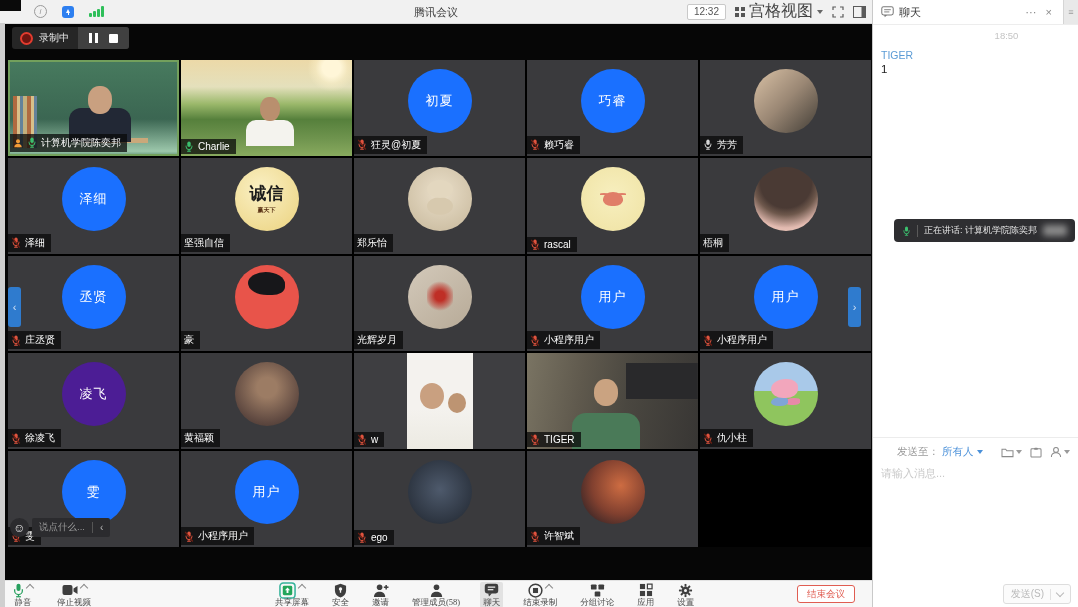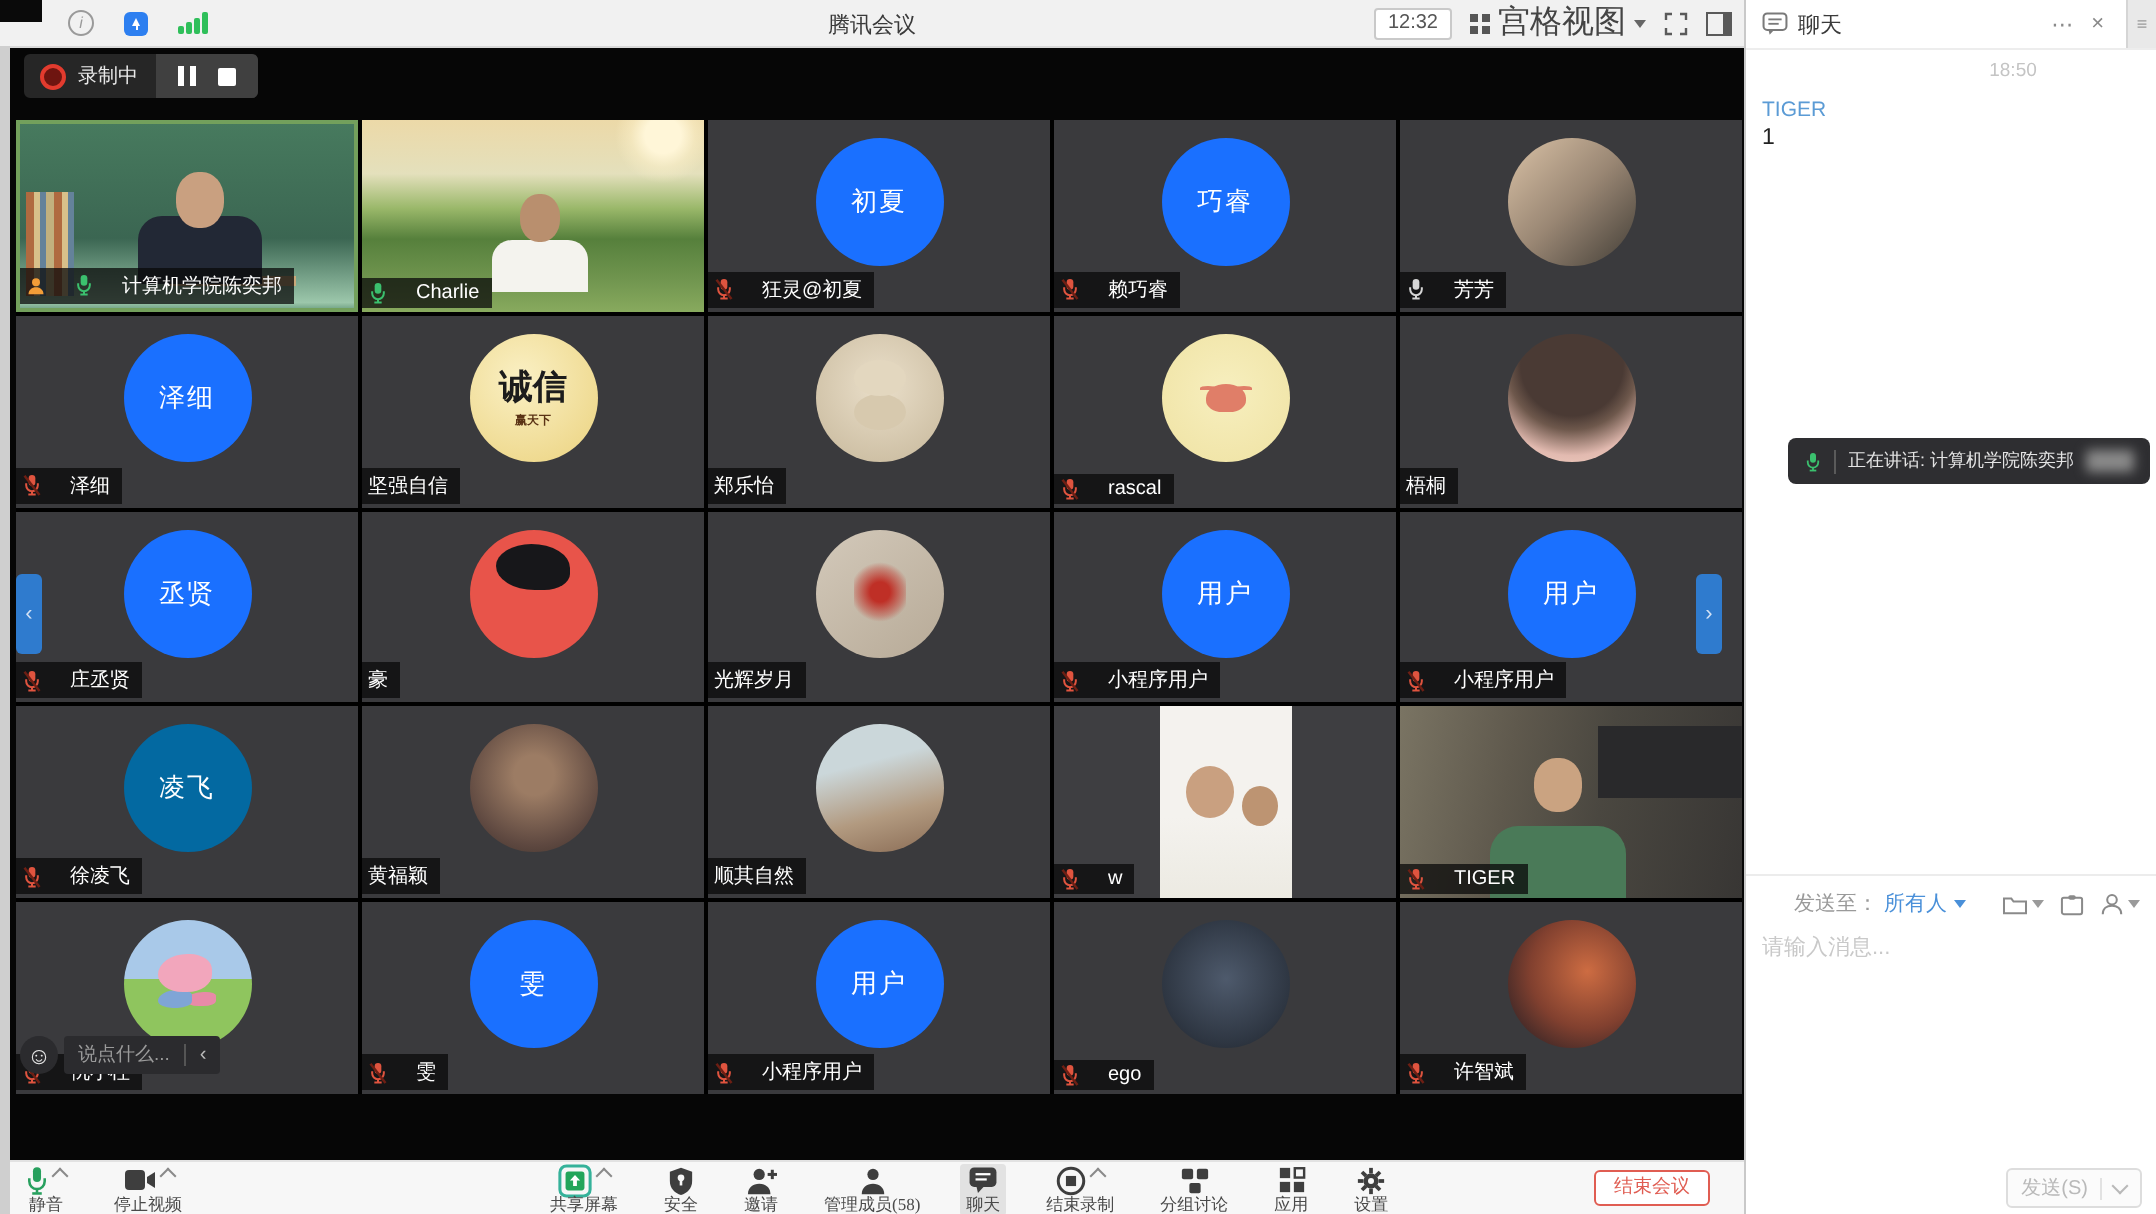--- a/index.html
+++ b/index.html
@@ -45,21 +45,21 @@
   .pause-ic i{display:block;width:3px;height:10px;background:#fff;}
   .stop-ic{width:9px;height:9px;background:#fff;border-radius:1px;}
 
   .grid{position:absolute;left:8px;top:37px;width:863px;height:487px;display:grid;
         grid-template-columns:repeat(5,1fr);grid-template-rows:repeat(5,1fr);gap:2px;background:#000;}
   .cell{position:relative;background:#3a3a3d;overflow:hidden;}
   .avatar{position:absolute;left:50%;top:41px;transform:translate(-50%,-50%);width:64px;height:64px;
           border-radius:50%;display:flex;flex-direction:column;align-items:center;justify-content:center;
           font-size:13px;color:#fff;letter-spacing:1px;text-align:center;}
   .avatar .sub{font-size:6px;letter-spacing:0;margin-top:1px;color:#5a3214;}
-  .name-tag{position:absolute;left:0;bottom:2px;display:flex;align-items:center;gap:14px;
+  .name-tag{position:absolute;left:0;bottom:2px;display:flex;align-items:center;gap:4px;
             background:rgba(10,10,10,.75);color:#fff;font-size:10px;padding:2px 6px 2px 3px;
             max-width:96%;white-space:nowrap;z-index:3;}
   .name-tag:empty{display:none}
   .mic{display:flex;align-items:center;}
   .mic:empty{display:none}
 
   
   .v-collage{background:linear-gradient(135deg,#cdb69c 10%,#9a8774 50%,#4a443c 95%);}
   .v-calligraphy{background:radial-gradient(circle at 40% 35%,#faf0c4,#eed88c 80%);color:#1c1c1c;
                  font-weight:bold;font-size:17px;letter-spacing:0;}
@@ -415,46 +415,39 @@
               <path d="M2.5 5.5v1.2a3.5 3.5 0 0 0 7 0V5.5" fill="none" stroke="#e0543f" stroke-width="1.2"></path>
               <line x1="6" y1="10.2" x2="6" y2="12" stroke="#e0543f" stroke-width="1.2"></line>
               <line x1="3.8" y1="12.2" x2="8.2" y2="12.2" stroke="#e0543f" stroke-width="1.2"></line>
               <line x1="1.5" y1="1" x2="10.5" y2="12.5" stroke="#6e1f14" stroke-width="1.5"></line>
             </svg>
           </span>
       <span class="pname">小程序用户</span>
     </div>
   </div>
       <div class="cell">
-    <div class="avatar" style="background: #0369a1;">凌飞</div>
+    <div class="avatar" style="background: #4c1d95;">凌飞</div>
     <div class="name-tag">
       <span class="mic">
             <svg width="10" height="11" viewBox="0 0 12 13">
               <rect x="4" y="0.5" width="4" height="6.5" rx="2" fill="#e0543f"></rect>
               <path d="M2.5 5.5v1.2a3.5 3.5 0 0 0 7 0V5.5" fill="none" stroke="#e0543f" stroke-width="1.2"></path>
               <line x1="6" y1="10.2" x2="6" y2="12" stroke="#e0543f" stroke-width="1.2"></line>
               <line x1="3.8" y1="12.2" x2="8.2" y2="12.2" stroke="#e0543f" stroke-width="1.2"></line>
               <line x1="1.5" y1="1" x2="10.5" y2="12.5" stroke="#6e1f14" stroke-width="1.5"></line>
             </svg>
           </span>
       <span class="pname">徐凌飞</span>
     </div>
   </div>
       <div class="cell">
     <div class="avatar v-kid"></div>
     <div class="name-tag">
 
       <span class="pname">黄福颖</span>
-    </div>
-  </div>
-      <div class="cell">
-    <div class="avatar v-portrait"></div>
-    <div class="name-tag">
-
-      <span class="pname">顺其自然</span>
     </div>
   </div>
       <div class="cell vid-duo">
 
     <div class="name-tag">
       <span class="mic">
             <svg width="10" height="11" viewBox="0 0 12 13">
               <rect x="4" y="0.5" width="4" height="6.5" rx="2" fill="#e0543f"></rect>
               <path d="M2.5 5.5v1.2a3.5 3.5 0 0 0 7 0V5.5" fill="none" stroke="#e0543f" stroke-width="1.2"></path>
               <line x1="6" y1="10.2" x2="6" y2="12" stroke="#e0543f" stroke-width="1.2"></line>

